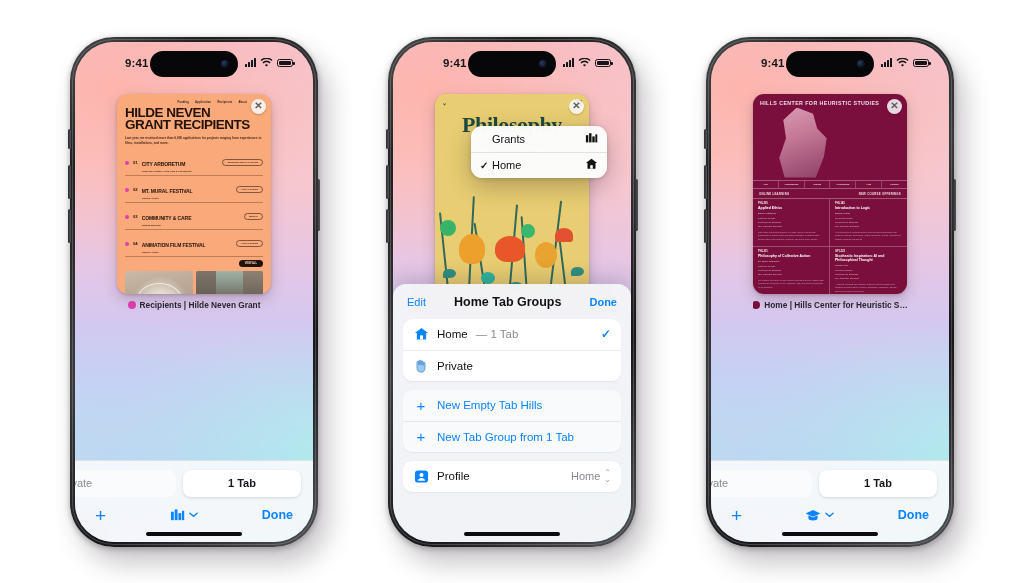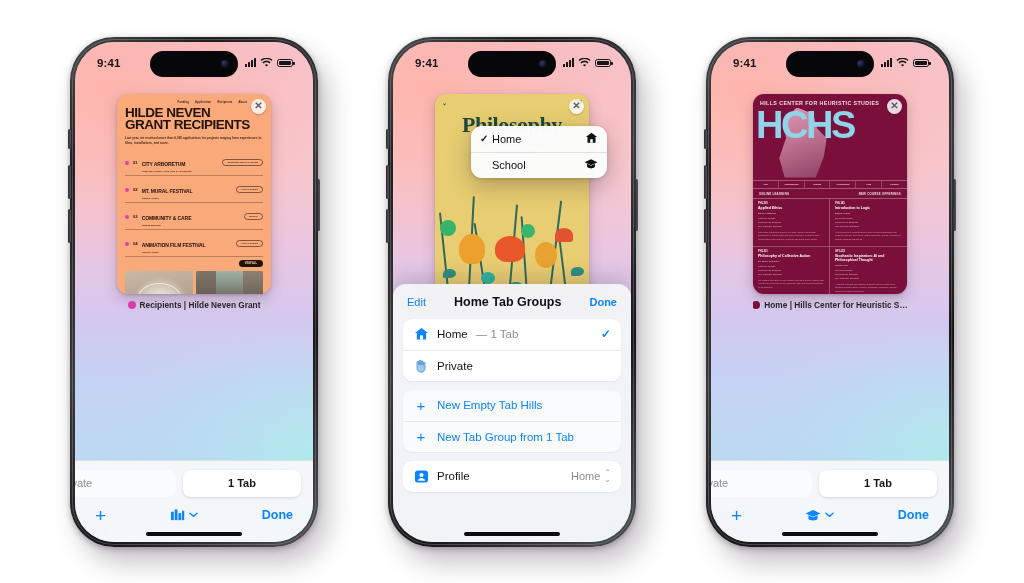--- a/index.html
+++ b/index.html
@@ -42,20 +42,21 @@
       linear-gradient(180deg,
         #f3c2c7 0%,
         #f8c6c0 12%,
         #f7c8cd 26%,
         #e9c6e2 42%,
         #d4c8f0 56%,
         #c6d6f2 68%,
         #bfe6ef 80%,
         #b6eef0 90%,
         #cbeff3 100%);
+    padding-left: 28px;
   }
   
   .screen::before{
     content:""; position:absolute; left:-30%; top:-12%; width:150%; height:60%;
     background: radial-gradient(ellipse at 30% 35%, rgba(255,178,170,.85) 0%, rgba(255,178,170,0) 62%),
                 radial-gradient(ellipse at 80% 20%, rgba(247,195,206,.8) 0%, rgba(247,195,206,0) 60%);
     pointer-events:none;
   }
   .screen::after{
     content:""; position:absolute; left:-20%; bottom:-18%; width:140%; height:70%;
@@ -495,39 +496,41 @@
               <span class="chev-updown">⌃<br>⌄</span>
             </span>
           </div>
         </div>
 
         <div class="homeind" style="margin-top:auto;"></div>
       </div>
 
       <div class="popmenu">
         <div class="pitem">
+          <span class="tick"></span>
+          <span class="plabel">Grants</span>
+          <span class="pic">
+            <svg width="13" height="12" viewBox="0 0 16 15">
+              <rect x="1" y="4" width="3" height="9" fill="#111"></rect>
+                <rect x="5" y="1.5" width="3" height="11.5" fill="#111"></rect>
+              <rect x="9" y="5.5" width="3" height="7.5" fill="#111"></rect>
+                <rect x="12.8" y="3" width="2.4" height="10" fill="#111"></rect>
+            </svg>
+          </span>
+        </div>
+        <div class="pitem">
           <span class="tick">✓</span>
           <span class="plabel">Home</span>
           <span class="pic">
             <svg width="13" height="12" viewBox="0 0 16 15">
               <path d="M8 1 1 6.4h2v7h10v-7h2z" fill="#111"></path>
                 <rect x="6.4" y="9" width="3.2" height="4.4" fill="#fbfbfc"></rect>
             </svg>
           </span>
         </div>
-        <div class="pitem">
-          <span class="tick"></span>
-          <span class="plabel">School</span>
-          <span class="pic">
-            <svg width="14" height="12" viewBox="0 0 16 13">
-              <path d="M8 1 0.6 4.4 8 7.8l7.4-3.4z" fill="#111"></path>
-              <path d="M3.4 6.2v3c0 1.3 2.1 2.3 4.6 2.3s4.6-1 4.6-2.3v-3L8 8.6z" fill="#111"></path>
-            </svg>
-          </span>
-        </div>
       </div>
 
     </div>
   </div>
 
   <div class="phone">
     <div class="btn-side btn-silent"></div>
     <div class="btn-side btn-volup"></div>
     <div class="btn-side btn-voldn"></div>
     <div class="btn-side btn-power"></div>
@@ -554,21 +557,20 @@
           <span class="batt"></span>
         </span>
       </div>
 
       <div class="tabcard-wrap">
         <div class="tabcard c3">
           <div class="tab-close">✕</div>
           <div class="kicker">HILLS CENTER FOR HEURISTIC STUDIES</div>
           <div class="hero">
             <div class="statue"></div>
-            <div class="logo">HCHS</div>
           </div>
           <div class="navrow">
             <span>Ask</span>
             <span>Admissions</span>
             <span>Giving</span>
             <span>Academics</span>
             <span>Arts</span>
             <span>Library</span>
           </div>
           <div class="secthead">

